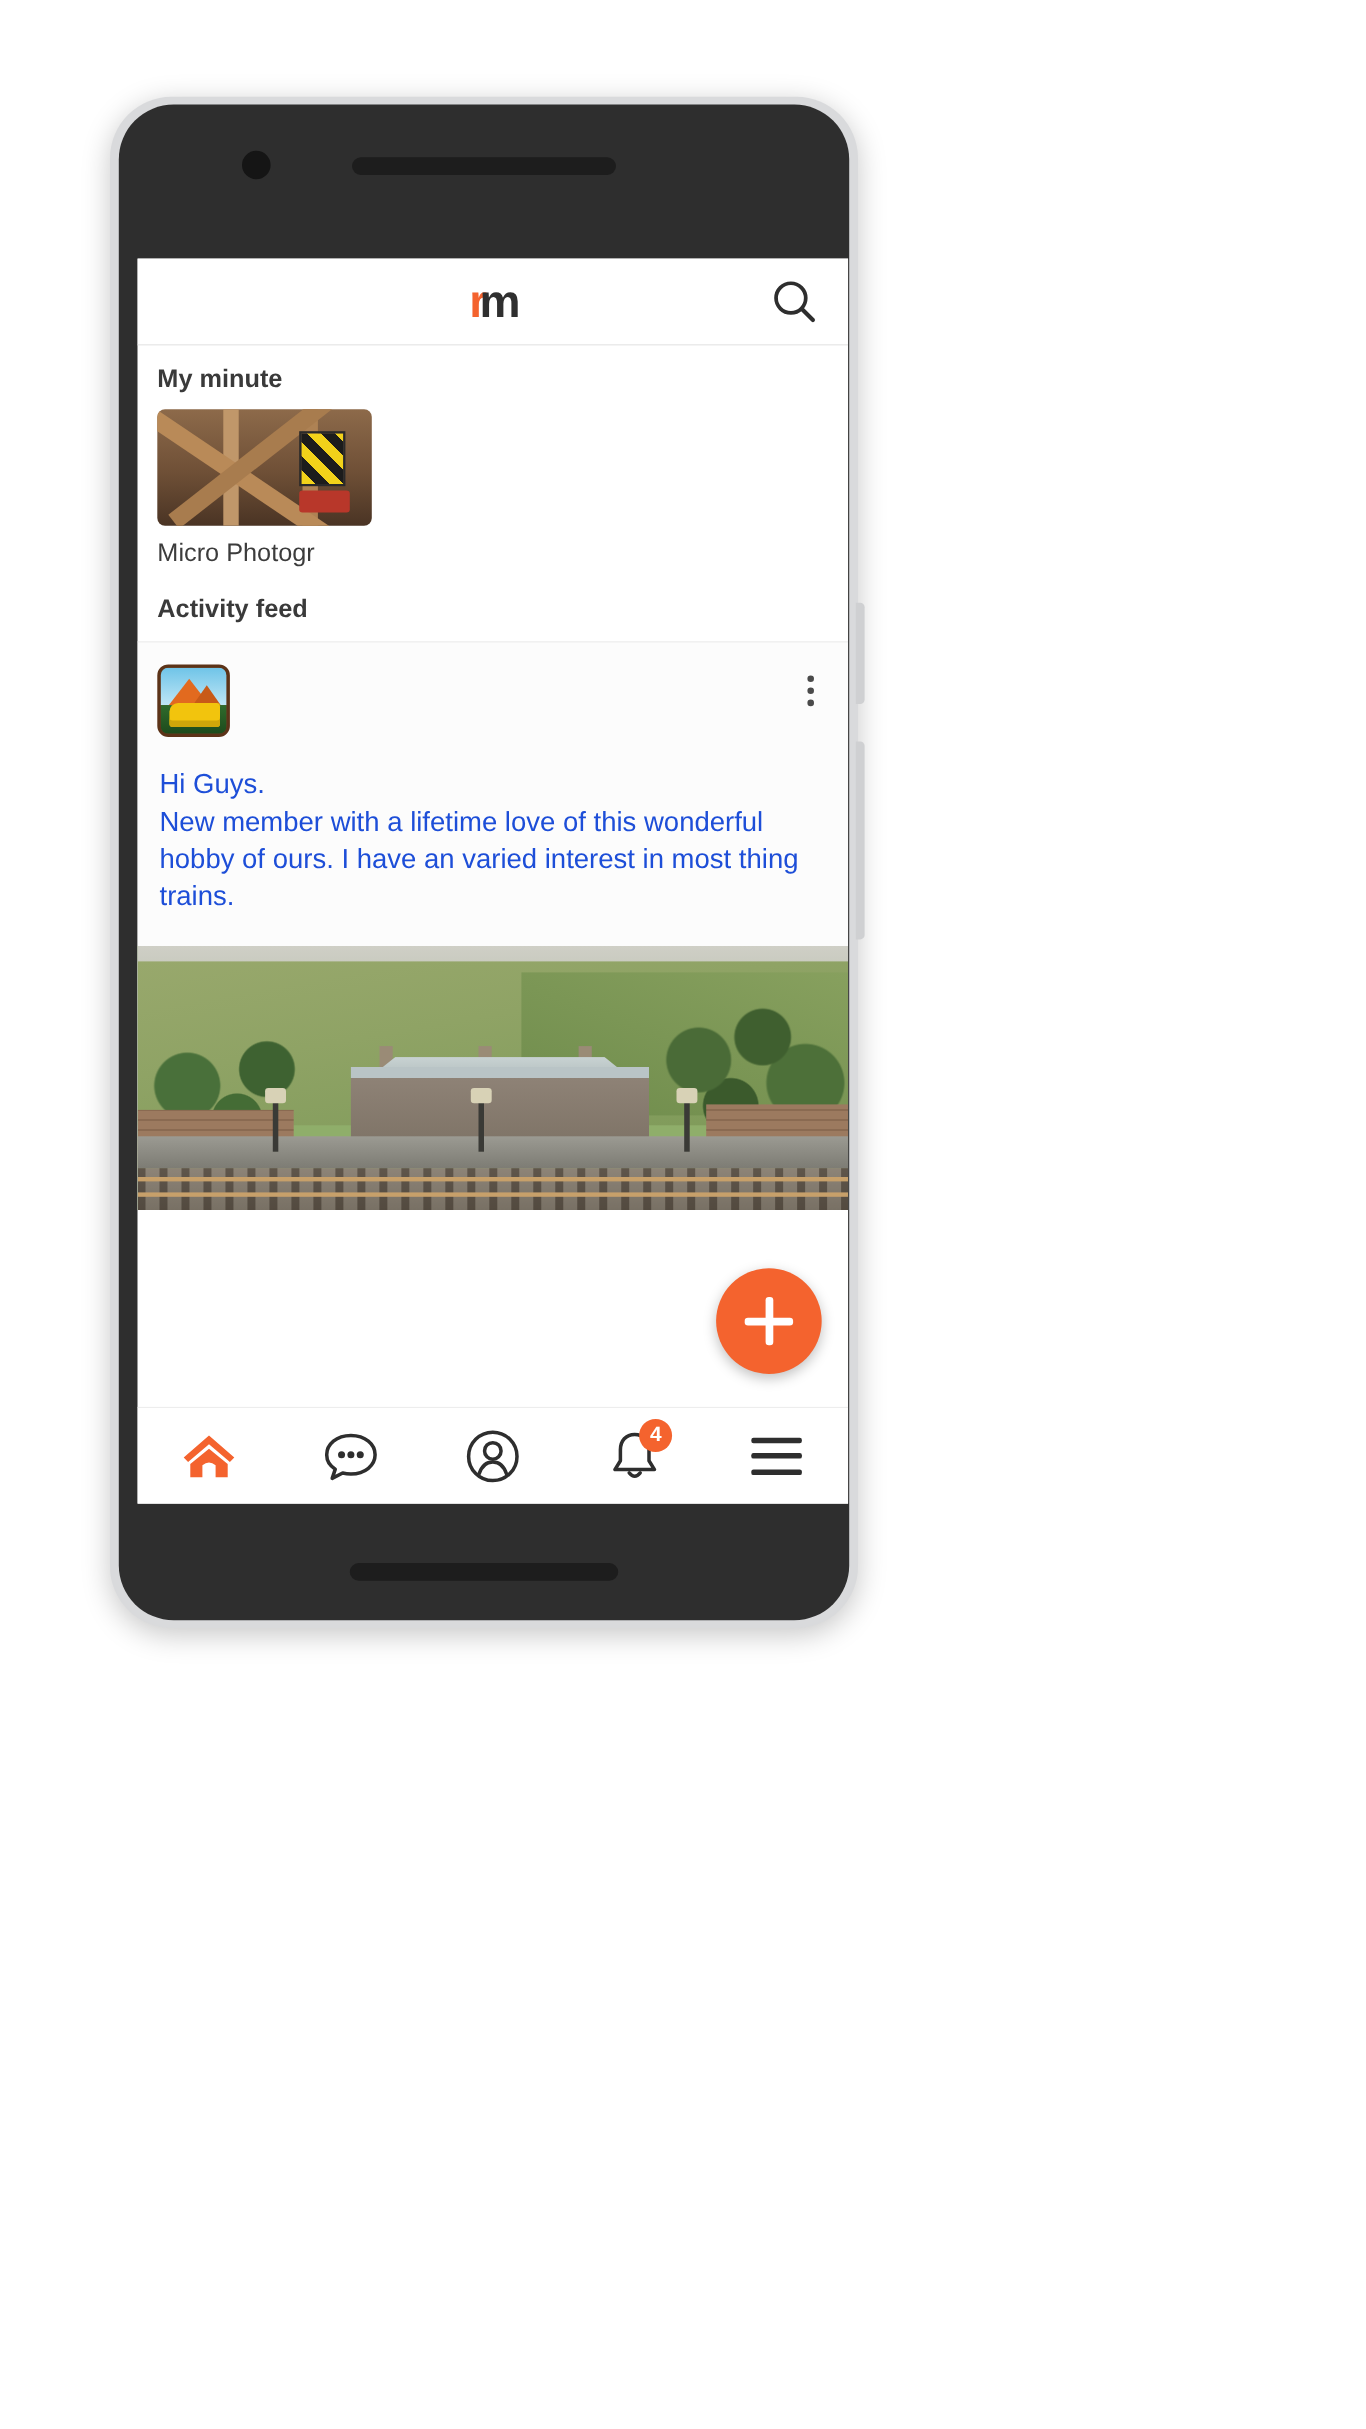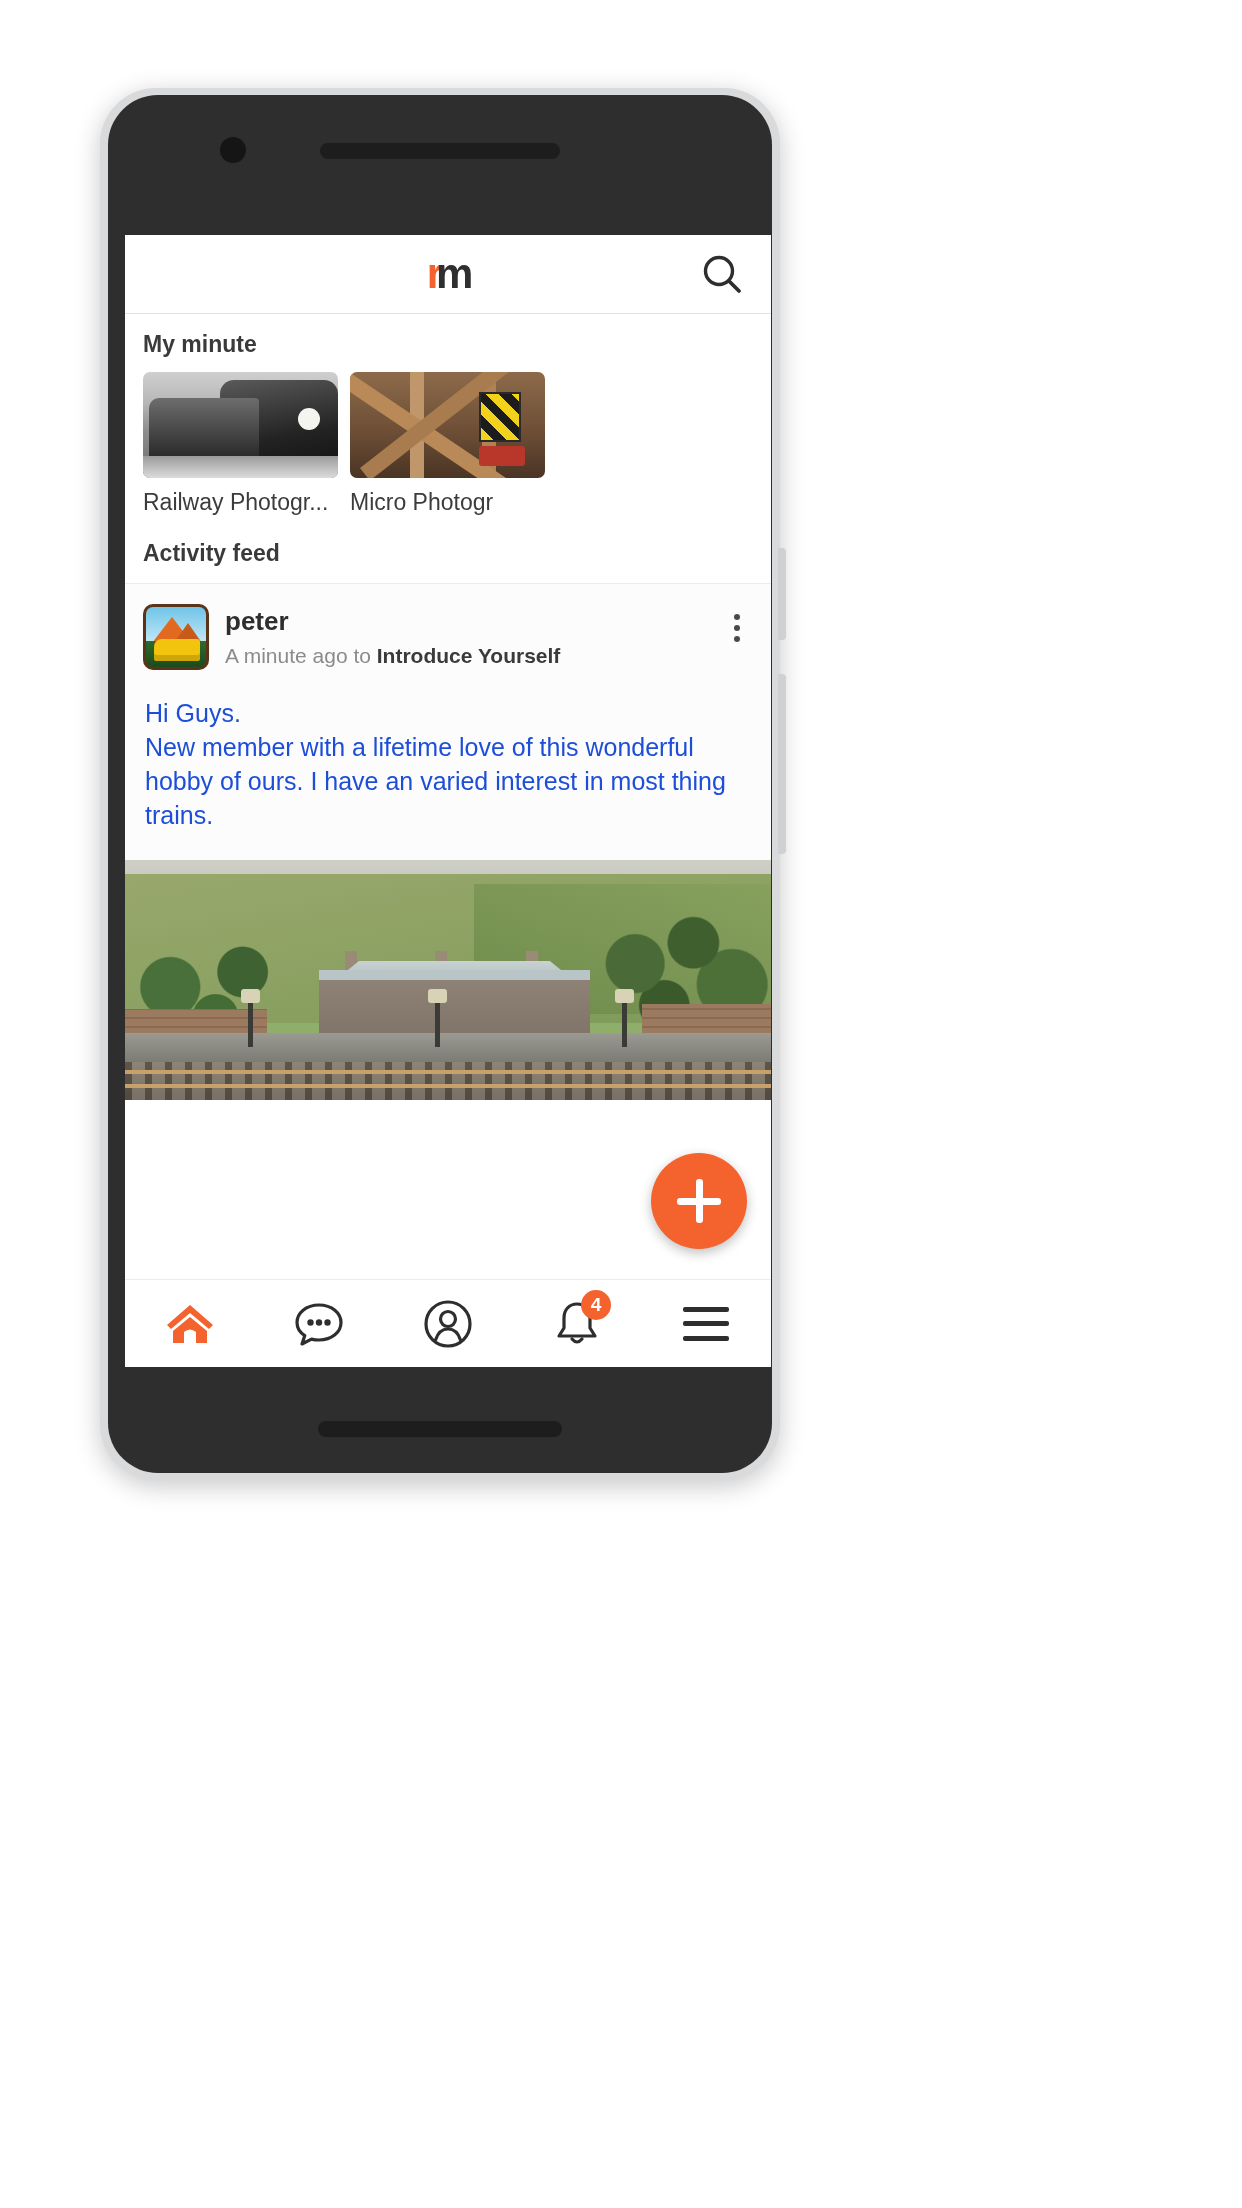--- a/index.html
+++ b/index.html
@@ -410,27 +410,20 @@
               <circle cx="19" cy="19" r="13.5" fill="none" stroke="#2e2e2e" stroke-width="3.4"></circle>
               <line x1="29" y1="29" x2="39" y2="39" stroke="#2e2e2e" stroke-width="3.8" stroke-linecap="round"></line>
             </svg>
           </div>
         </div>
 
         <div class="section-title">My minute</div>
 
         <div class="groups-row">
 
-          <div class="group-card">
-            <div class="group-thumb t1">
-              <div class="coach"></div>
-              <div class="rail"></div>
-            </div>
-            <div class="group-label">Railway Photogr...</div>
-          </div>
 
 
           <div class="group-card">
             <div class="group-thumb t3">
               <div class="b3"></div>
               <div class="b4"></div>
               <div class="b1"></div>
               <div class="b2"></div>
               <div class="yellow"></div>
               <div class="redcar"></div>
@@ -447,24 +440,20 @@
           <div class="post-head">
 
             <div class="avatar">
               <div class="sky"></div>
               <div class="mtn"></div>
               <div class="mtn2"></div>
               <div class="grass"></div>
               <div class="train"></div>
             </div>
 
-            <div class="post-meta">
-              <div class="post-author">peter</div>
-              <div class="post-sub"><span>A minute ago to </span><b>Introduce Yourself</b></div>
-            </div>
 
             <div class="post-menu">
               <i></i>
                 <i></i>
                 <i></i>
             </div>
           </div>
 
           <div class="post-body">Hi Guys.
 New member with a lifetime love of this wonderful hobby of ours. I have an varied interest in most thing trains.</div>

